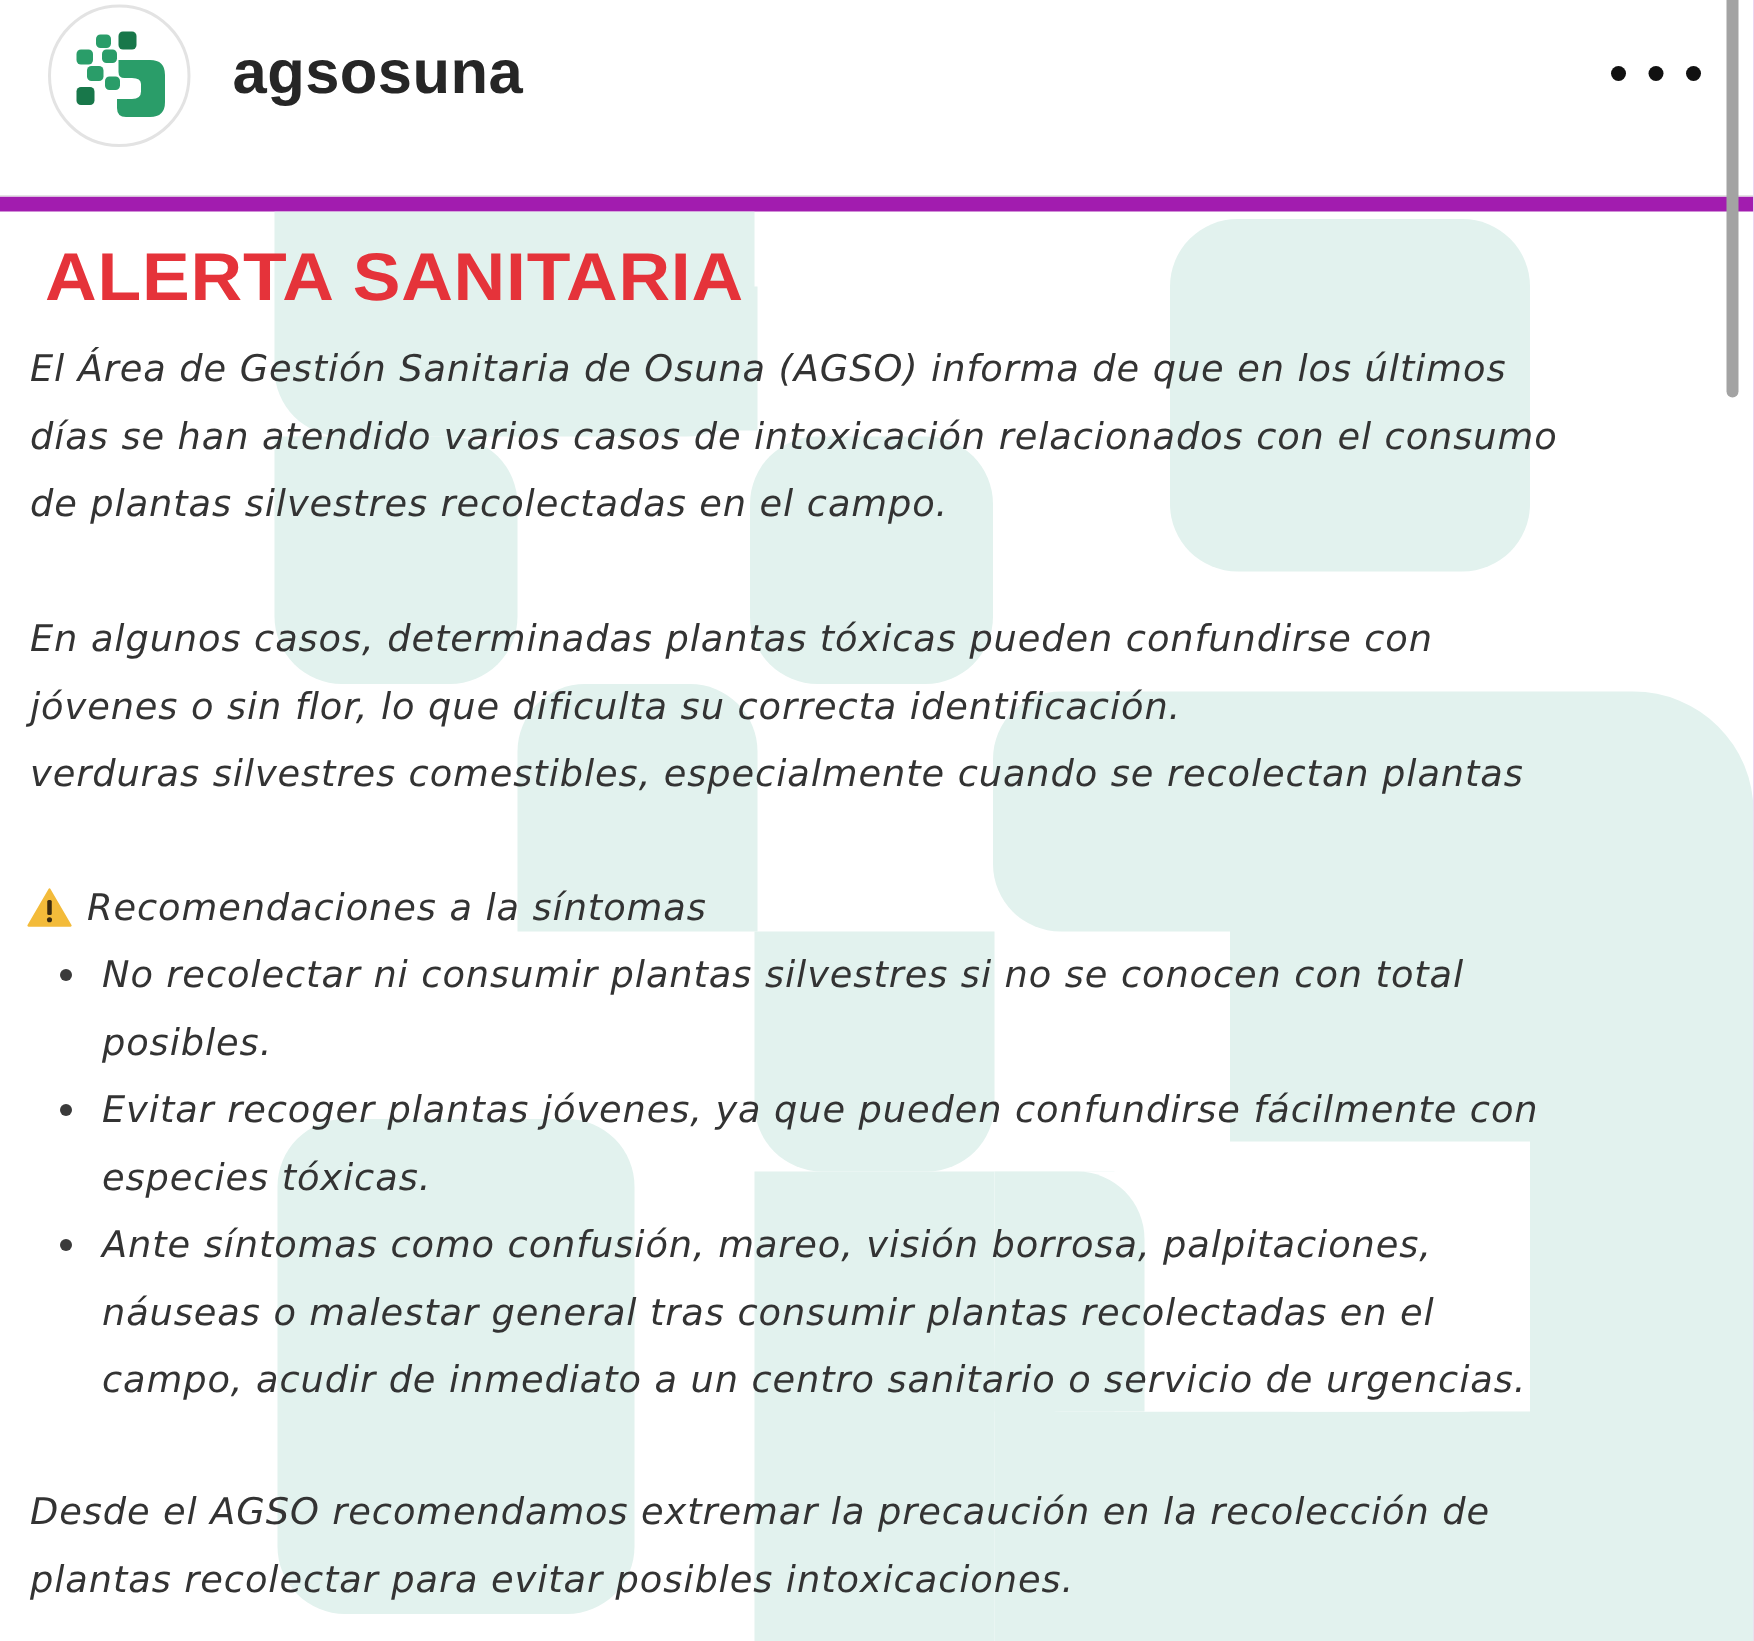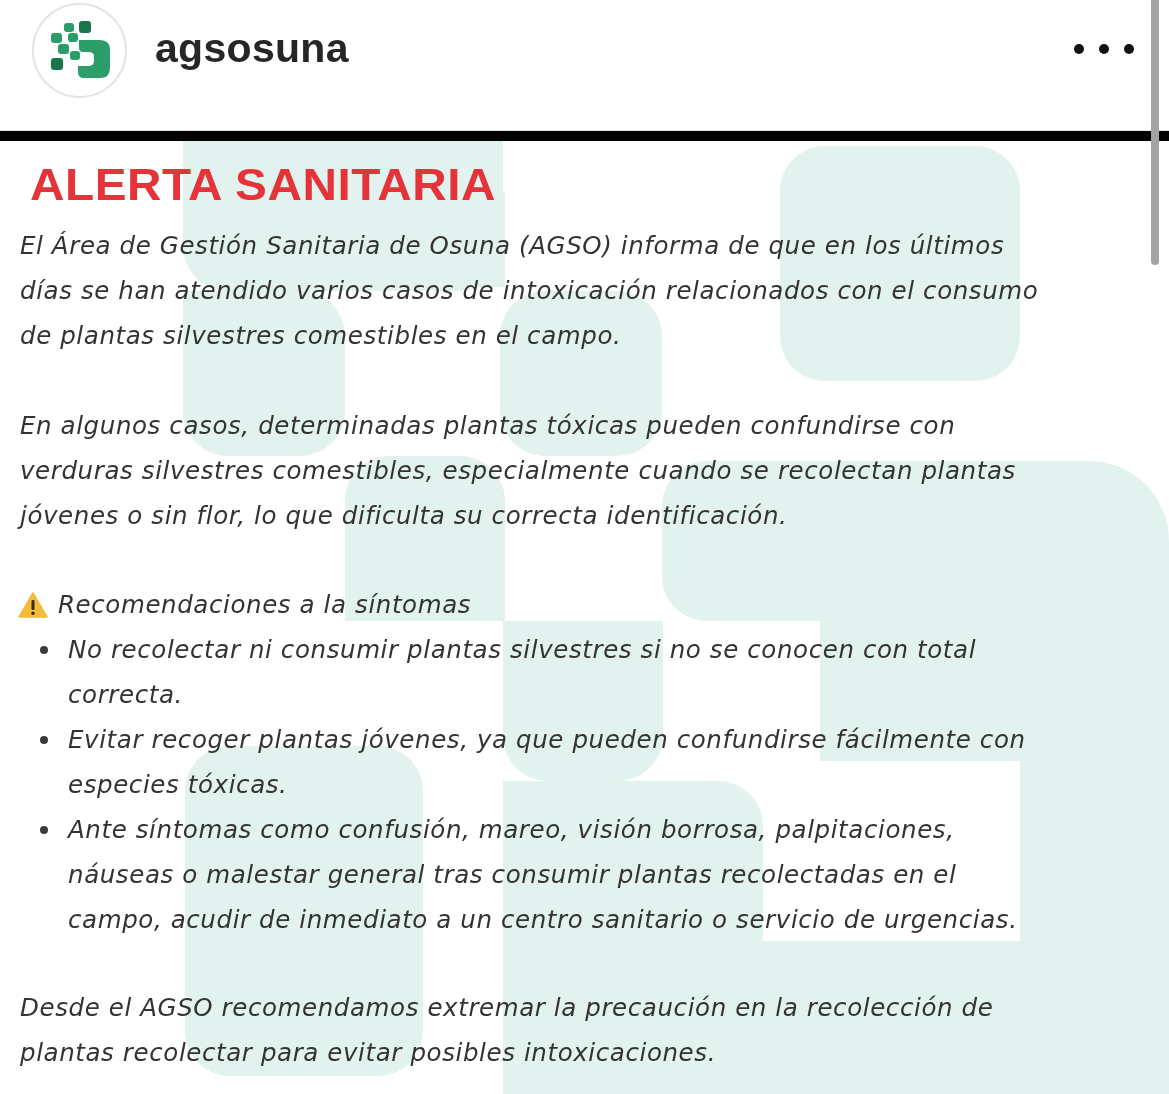--- a/index.html
+++ b/index.html
@@ -8,21 +8,21 @@
       height: 1094px;
       overflow: hidden;
       background: #ffffff;
       font-family: "DejaVu Sans", "Liberation Sans", sans-serif;
       color: #262626;
     }
     .page {
       position: relative;
       width: 1169px;
       height: 1094px;
-      background: #000000;
+      background: #a21caf;
     }
 
     
     .post-header {
       position: absolute;
       left: 0; top: 0;
       width: 1169px;
       height: 131px;
       border-bottom: 1px solid #e4e4e4;
       background: #ffffff;
@@ -207,44 +207,44 @@
     <div class="bg-shape" style="left:663px; top:640px; width:357px; height:160px; background:#ffffff; border-radius:0 0 45px 45px;"></div>
     <div class="bg-shape" style="left:663px; top:640px; width:100px; height:160px; border-radius:0 45px 0 0; background:#e2f2ee;"></div>
     <div class="bg-shape" style="left:820px; top:640px; width:200px; height:160px; background:#ffffff; border-radius:45px 45px 45px 45px;"></div>
 
     <div class="content-layer">
       <div class="alert-title">ALERTA SANITARIA</div>
 
       <div class="body-text para1">
         <span class="line">El Área de Gestión Sanitaria de Osuna (AGSO) informa de que en los últimos</span>
         <span class="line">días se han atendido varios casos de intoxicación relacionados con el consumo</span>
-        <span class="line">de plantas silvestres comestibles en el campo.</span>
+        <span class="line">de plantas silvestres recolectadas en el campo.</span>
       </div>
 
       <div class="body-text para2">
         <span class="line">En algunos casos, determinadas plantas tóxicas pueden confundirse con</span>
+        <span class="line">jóvenes o sin flor, lo que dificulta su correcta identificación.</span>
         <span class="line">verduras silvestres comestibles, especialmente cuando se recolectan plantas</span>
-        <span class="line">jóvenes o sin flor, lo que dificulta su correcta identificación.</span>
       </div>
 
       <div class="body-text reco-heading">
         <svg class="warn-icon" width="30" height="26" viewBox="0 0 30 26">
           <path d="M15 1 L29 25 H1 Z" fill="#f3bb3a" stroke="#f3bb3a" stroke-width="1.5" stroke-linejoin="round"></path>
           <rect x="13.5" y="8" width="3" height="10" rx="1" fill="#3a2a10"></rect>
           <circle cx="15" cy="21.2" r="1.7" fill="#3a2a10"></circle>
         </svg>
         <span>Recomendaciones a la síntomas</span>
       </div>
 
       <div class="reco-list">
         <div class="reco-item" style="top:0;">
           <span class="bullet"></span>
           <div class="body-text">
             <span class="line">No recolectar ni consumir plantas silvestres si no se conocen con total</span>
-            <span class="line">correcta.</span>
+            <span class="line">posibles.</span>
           </div>
         </div>
         <div class="reco-item" style="top:90px;">
           <span class="bullet"></span>
           <div class="body-text">
             <span class="line">Evitar recoger plantas jóvenes, ya que pueden confundirse fácilmente con</span>
             <span class="line">especies tóxicas.</span>
           </div>
         </div>
         <div class="reco-item" style="top:180px;">

